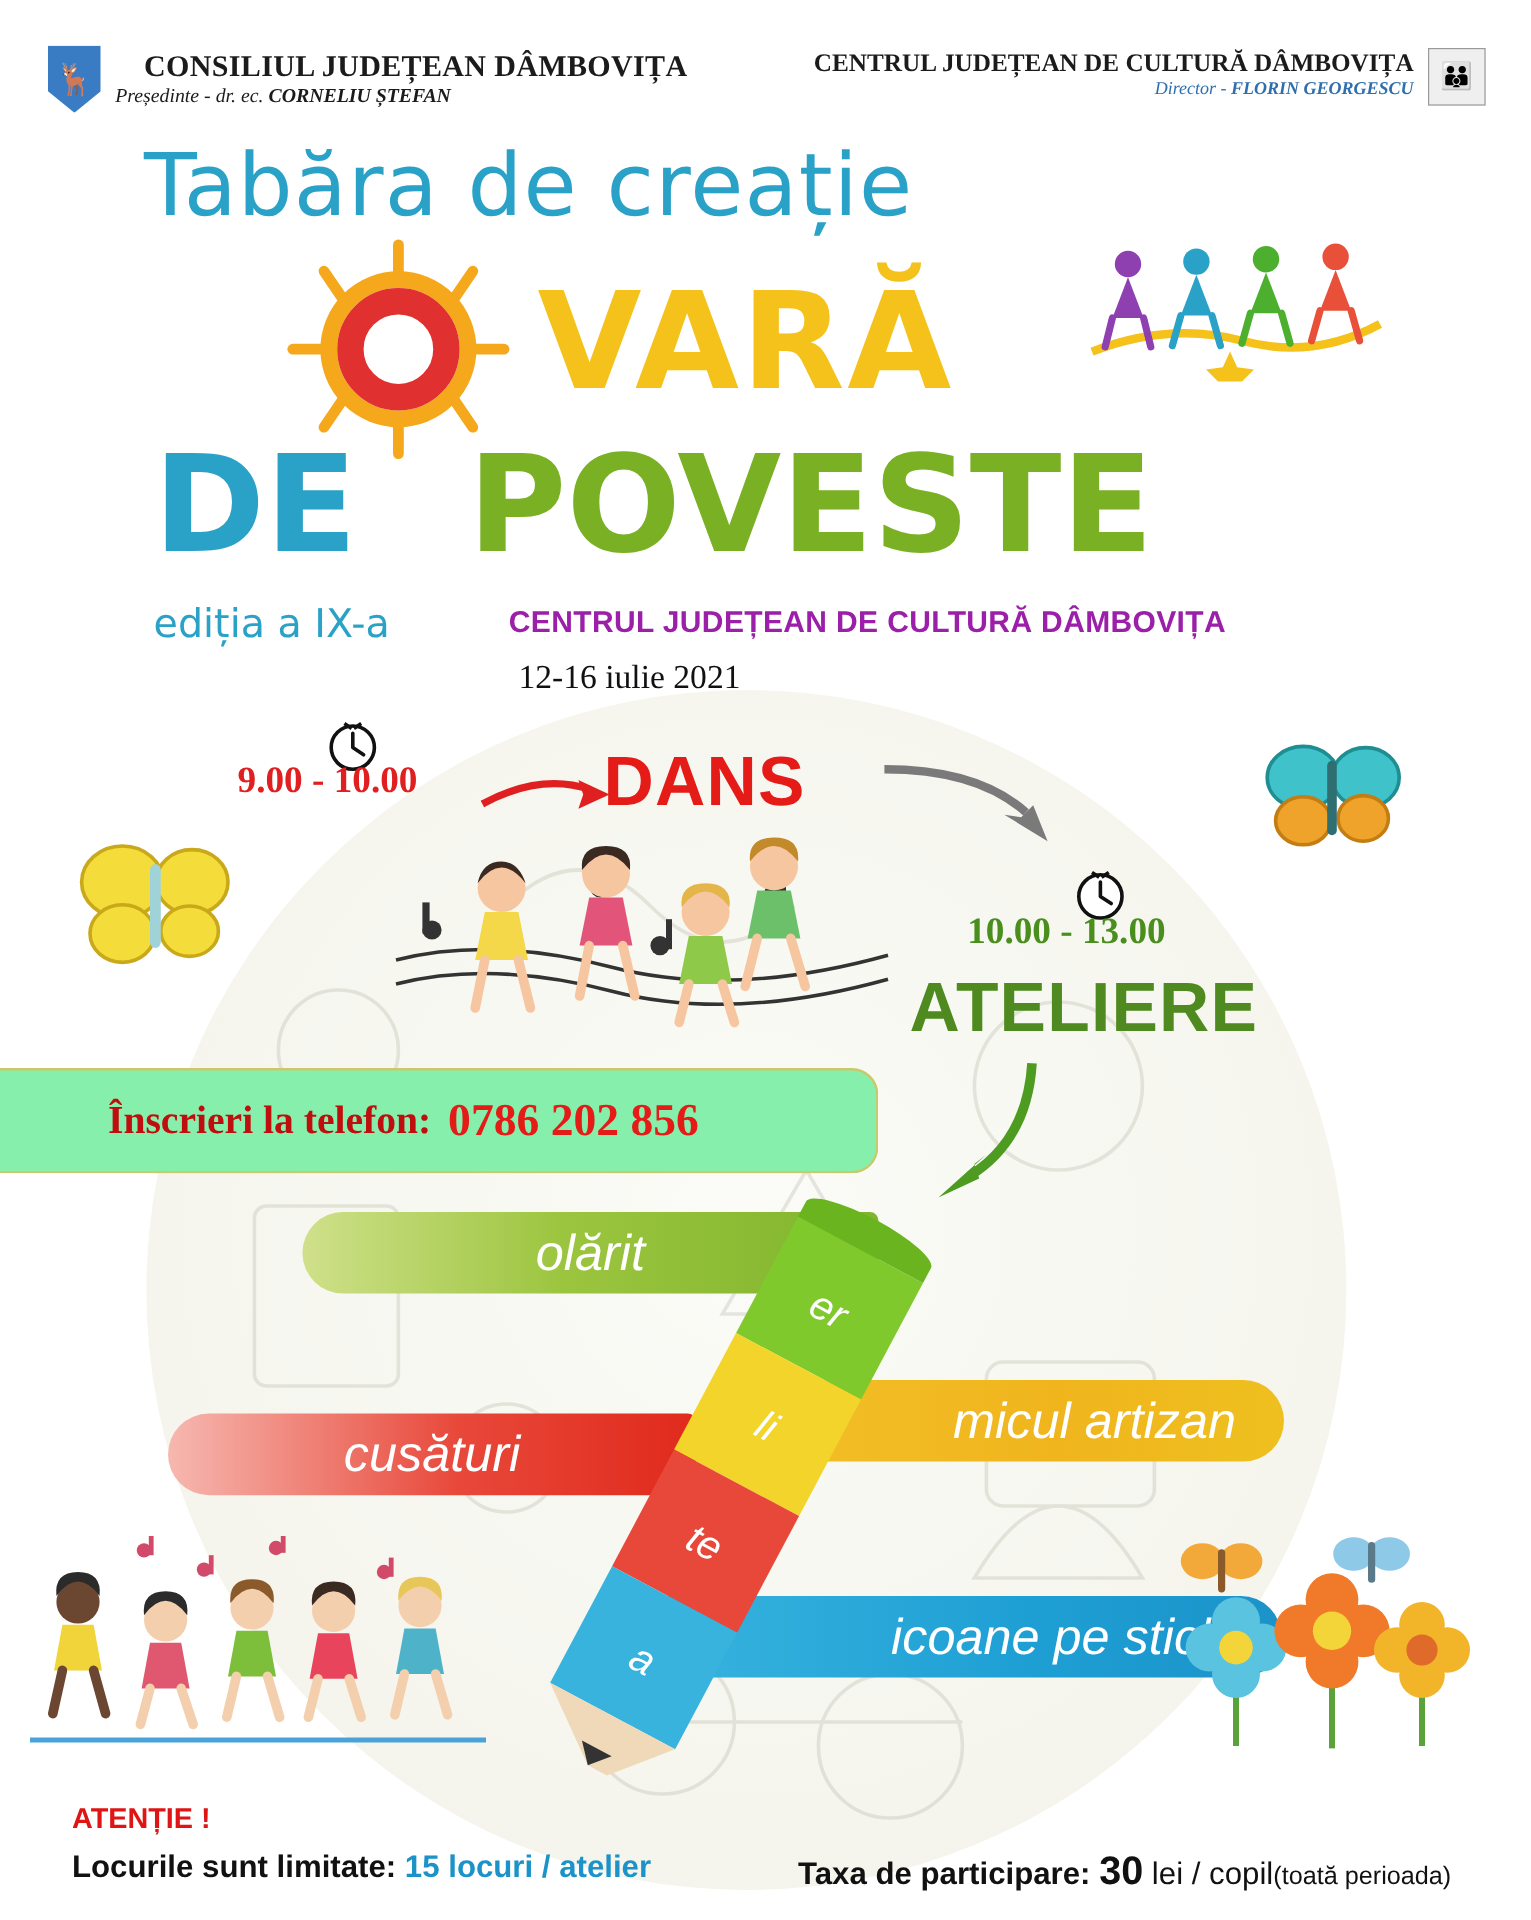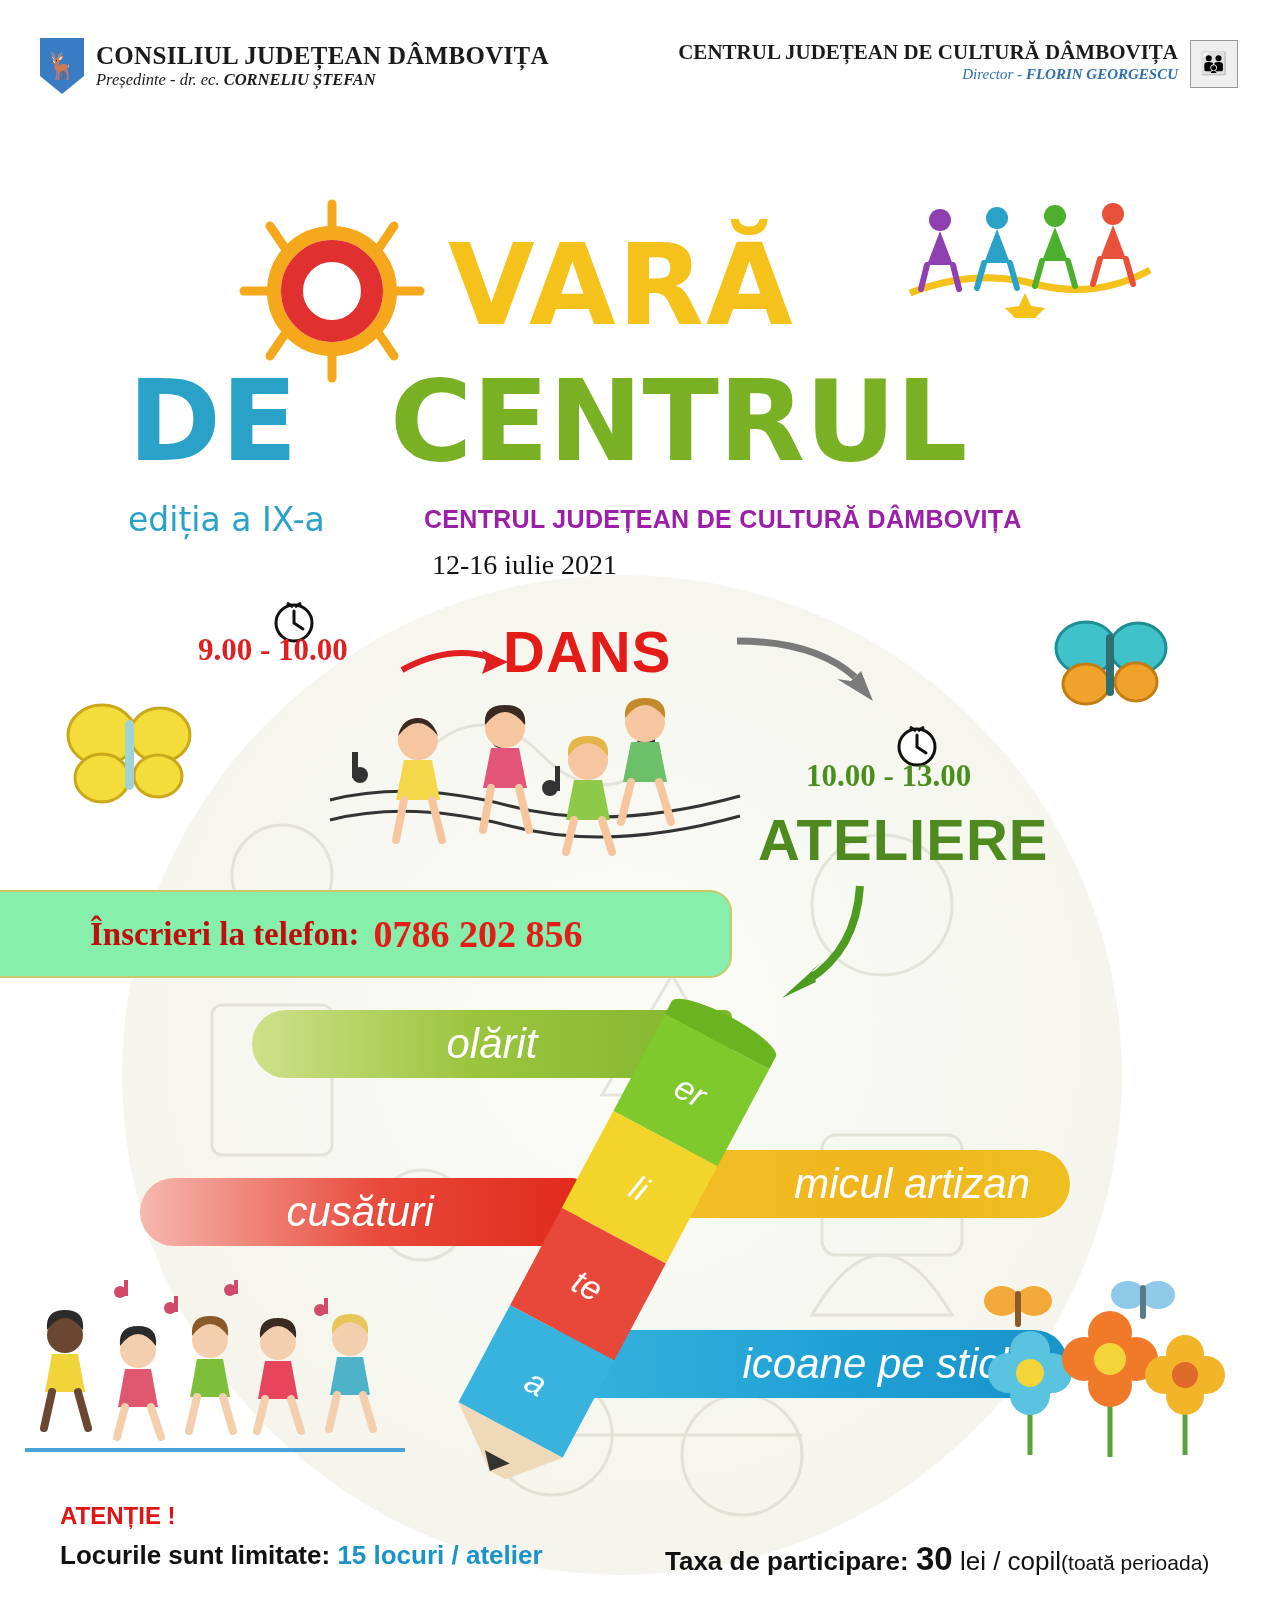--- a/index.html
+++ b/index.html
@@ -9,21 +9,21 @@
   }
   .poster{position:absolute;inset:0;}
 
   
   .hdr-left{position:absolute;left:40px;top:38px;display:flex;align-items:center;gap:12px;}
   .shield{width:44px;height:56px;background:#3a7cc4;
     clip-path:polygon(0 0,100% 0,100% 68%,50% 100%,0 68%);
     display:flex;align-items:center;justify-content:center;}
   .shield .deer{color:#fff;font-size:26px;line-height:1;}
   .hdr-left .txt{line-height:1.15;}
-  .hdr-left .l1{font-family:"Liberation Serif",serif;font-weight:bold;font-size:25px;letter-spacing:.3px;color:#1b1b1b;}
+  .hdr-left .l1{font-family:"Liberation Serif",serif;font-weight:bold;font-size:25px;letter-spacing:.3px;color:#1b1b1b;margin-left:24px;}
   .hdr-left .l2{font-family:"Liberation Serif",serif;font-style:italic;font-size:16.5px;color:#1b1b1b;}
   .hdr-left .l2 b{font-style:italic;}
 
   .hdr-right{position:absolute;right:38px;top:40px;display:flex;align-items:flex-start;gap:12px;}
   .hdr-right .txt{text-align:right;line-height:1.2;}
   .hdr-right .r1{font-family:"Liberation Serif",serif;font-weight:bold;font-size:21px;color:#1b1b1b;}
   .hdr-right .r2{font-family:"Liberation Serif",serif;font-style:italic;font-size:15px;color:#2f6fad;}
   .logo-box{width:46px;height:46px;border:1px solid #999;background:#efefef;display:flex;align-items:center;justify-content:center;font-size:22px;color:#555;}
 
   
@@ -128,41 +128,42 @@
   <div class="hdr-right">
     <div class="txt">
       <div class="r1">CENTRUL JUDEȚEAN DE CULTURĂ DÂMBOVIȚA</div>
       <div class="r2">
         <span>Director - </span><b>FLORIN GEORGESCU</b>
       </div>
     </div>
     <div class="logo-box">👪</div>
   </div>
 
+  <div class="t-line1">Tabăra de creație</div>
 
   <div class="sun">
     <svg viewBox="0 0 200 190">
       <g stroke="#f5a81b" stroke-width="9" stroke-linecap="round">
         <line x1="100" y1="8" x2="100" y2="34"></line>
         <line x1="38" y1="30" x2="53" y2="52"></line>
         <line x1="162" y1="30" x2="147" y2="52"></line>
         <line x1="12" y1="95" x2="38" y2="95"></line>
         <line x1="188" y1="95" x2="162" y2="95"></line>
         <line x1="38" y1="160" x2="53" y2="138"></line>
         <line x1="162" y1="160" x2="147" y2="138"></line>
         <line x1="100" y1="182" x2="100" y2="156"></line>
       </g>
       <circle cx="100" cy="95" r="58" fill="none" stroke="#f5a81b" stroke-width="14"></circle>
       <circle cx="100" cy="95" r="40" fill="none" stroke="#e0302f" stroke-width="22"></circle>
     </svg>
   </div>
 
   <div class="t-vara">VARĂ</div>
   <div class="t-de">DE</div>
-  <div class="t-poveste">CENTRUL</div>
+  <div class="t-poveste">POVESTE</div>
   <div class="t-editia">ediția a IX-a</div>
   <div class="t-center">CENTRUL JUDEȚEAN DE CULTURĂ DÂMBOVIȚA</div>
   <div class="t-date">12-16 iulie 2021</div>
 
   <div class="kids-run">
     <svg viewBox="0 0 250 120">
       <path d="M5 95 Q70 70 130 86 T245 72" stroke="#f5c21b" stroke-width="7" fill="none"></path>
       <g>
         <circle cx="35" cy="22" r="11" fill="#8e3fb0"></circle>
           <path d="M35 33 l-13 34 h26 z" fill="#8e3fb0"></path>

